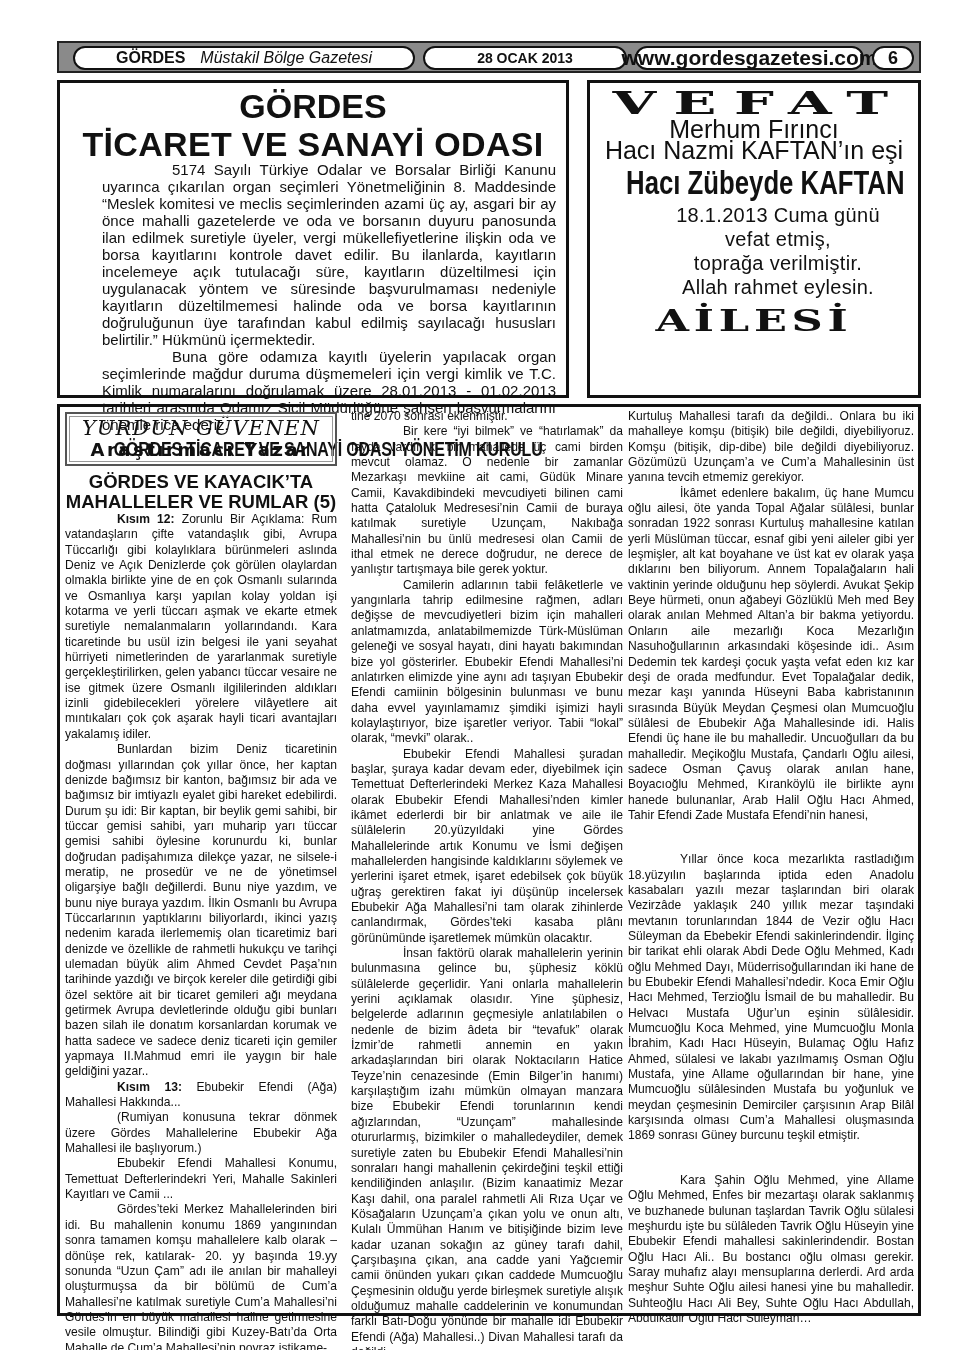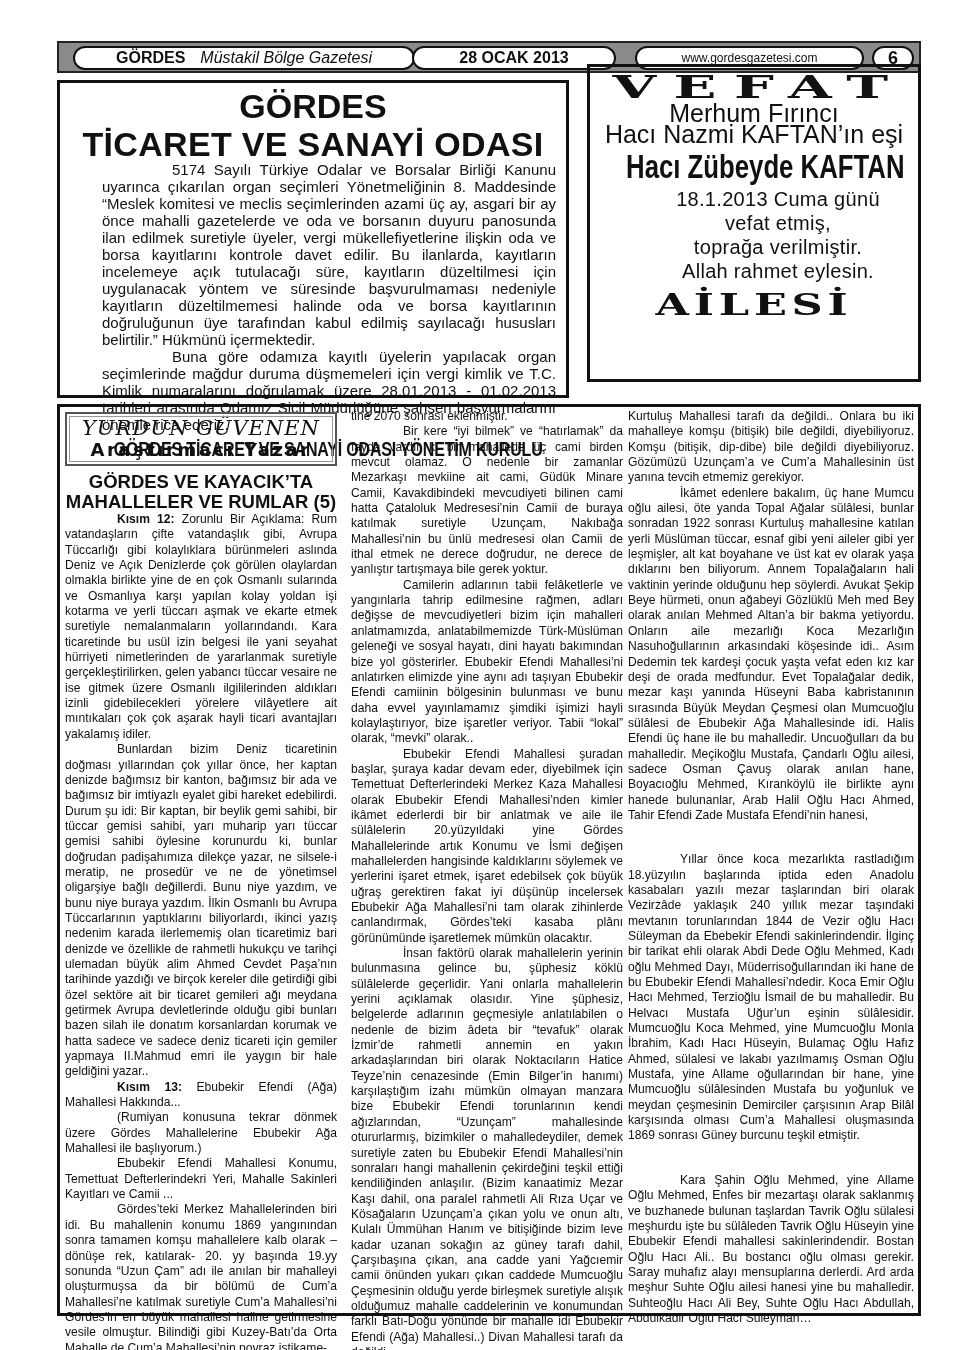--- a/index.html
+++ b/index.html
@@ -13,22 +13,22 @@
   }
   .pill {
     position: absolute; top: 3px; height: 24px; background: #fff;
     border: 2px solid #111; border-radius: 12px;
     display: flex; align-items: center; justify-content: center;
     font-size: 16px; white-space: nowrap; color: #111;
   }
   .pill b { font-weight: bold; }
   .pill i { font-style: italic; font-weight: normal; margin-left: 15px; }
   .pill-title { left: 14px; width: 342px; }
-  .pill-date { left: 353px; width: 204px; font-weight: bold; font-size: 16px; }
-  .pill-url { left: 576px; width: 229px; font-weight: normal; font-size: 12px; }
+  .pill-date { left: 364px; width: 204px; font-weight: bold; font-size: 14px; }
+  .pill-url { left: 576px; width: 229px; font-weight: bold; font-size: 21px; }
   .pill-page { left: 813px; width: 42px; font-weight: bold; font-size: 18px; }
 
   
   .notice {
     position: absolute; left: 57px; top: 80px; width: 512px; height: 318px;
     border: 3px solid #111; padding: 4px 10px 0 10px;
   }
   .notice h1 {
     text-align: center; font-weight: bold; line-height: 1;
     font-family: "Liberation Sans", sans-serif;
@@ -39,21 +39,21 @@
     font-size: 15px; line-height: 17px; text-align: justify; text-indent: 70px; margin-left: 32px;
   }
   .notice .sig {
     margin-top: 5px; text-align: center; font-weight: bold; font-size: 19.5px;
     transform: scaleX(0.82); transform-origin: center; white-space: nowrap;
     letter-spacing: -0.2px;
   }
 
   
   .obit {
-    position: absolute; left: 587px; top: 64px; width: 334px; height: 318px;
+    position: absolute; left: 587px; top: 80px; width: 334px; height: 318px;
     border: 3px solid #111; text-align: center; padding-top: 6px;
   }
   .obit .vefat {
     font-family: "DejaVu Serif", "Liberation Serif", serif; font-weight: bold;
     font-size: 45px; line-height: 40px; letter-spacing: 14px; margin-left: 10px;
     transform: scaleX(1.25) scaleY(0.7); transform-origin: center top; height: 30px;
   }
   .obit .line { font-size: 25px; line-height: 21px; }
   .obit .name {
     font-weight: bold; font-size: 33px; line-height: 40px; margin-top: 2px;

